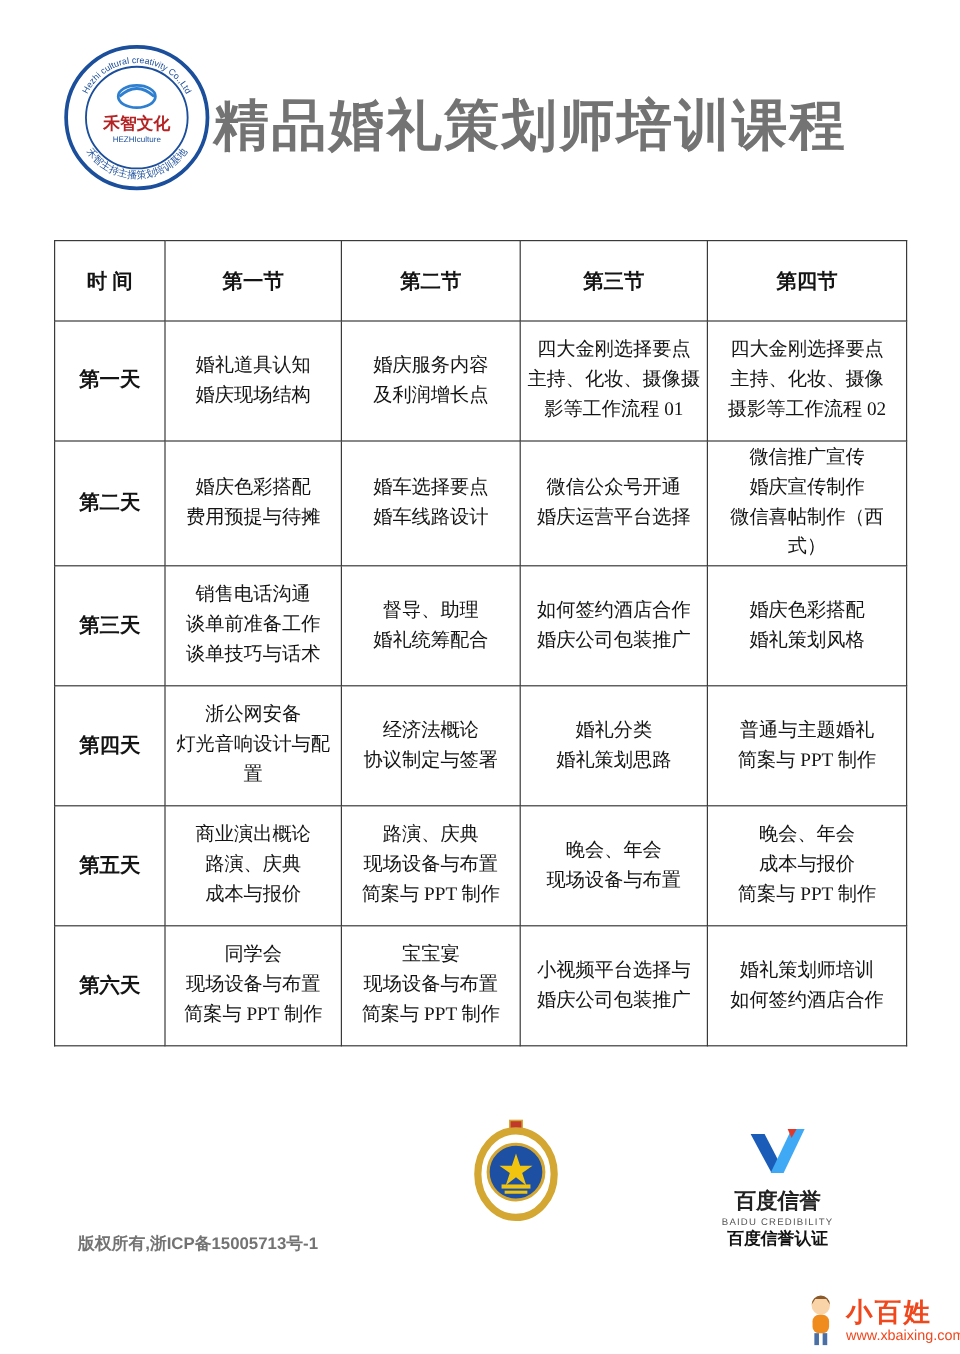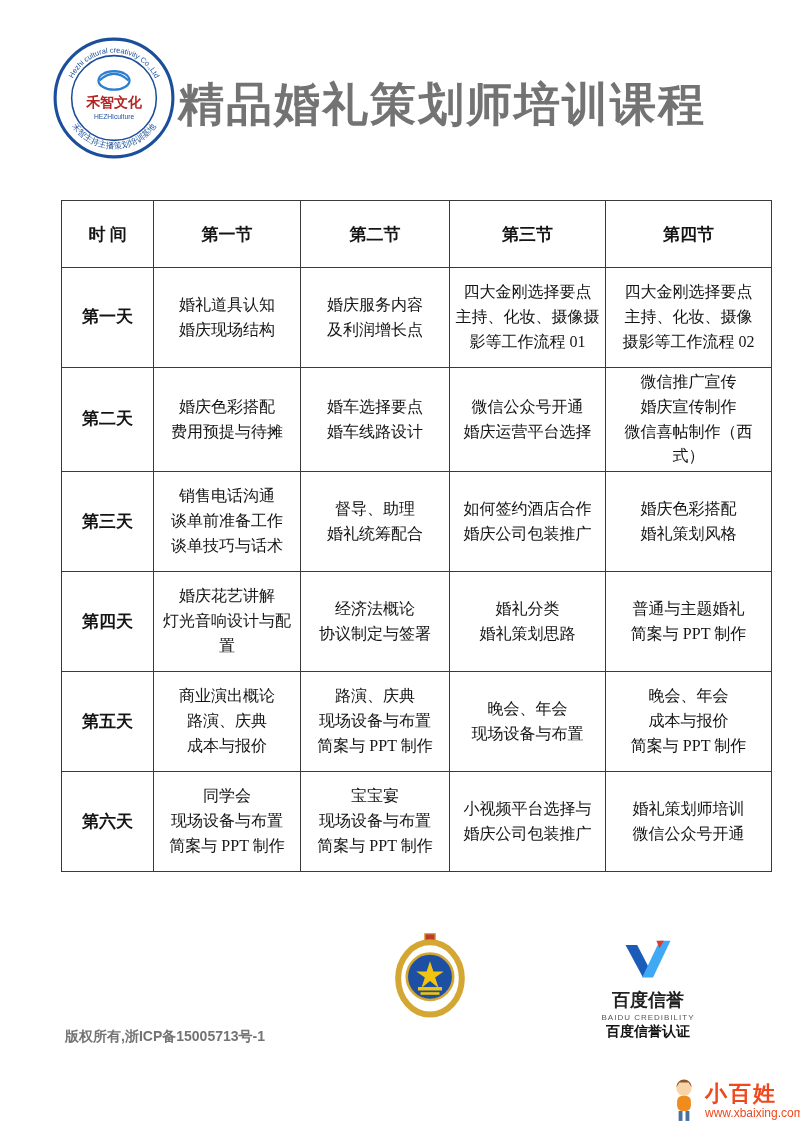--- a/index.html
+++ b/index.html
@@ -15,21 +15,21 @@
   .brand-logo svg { width:100%; height:100%; }
 
   .page-title {
     position:absolute; left:178px; top:74px; width:584px;
     font-size:46px; font-weight:900; letter-spacing:2px;
     color:#737373; font-family:"DejaVu Sans", sans-serif;
   }
 
   
   table.schedule {
-    position:absolute; left:61px; top:200px; width:710px;
+    position:absolute; left:45px; top:200px; width:710px;
     border-collapse:collapse; table-layout:fixed;
     font-family:"Liberation Serif", serif;
   }
   .schedule th, .schedule td {
     border:1px solid #3a3a3a; text-align:center; vertical-align:middle;
     white-space:pre-line; padding:2px 4px; color:#141414;
   }
   .schedule thead th { height:62px; font-size:17px; font-weight:bold; }
   .schedule tbody td { height:95px; font-size:16px; line-height:1.55; }
   .schedule td.day-cell { font-weight:bold; font-size:17px; }
@@ -134,21 +134,21 @@
 谈单技巧与话术</td>
       <td>督导、助理
 婚礼统筹配合</td>
       <td>如何签约酒店合作
 婚庆公司包装推广</td>
       <td>婚庆色彩搭配
 婚礼策划风格</td>
     </tr>
     <tr>
       <td class="day-cell">第四天</td>
-      <td>婚庆花艺讲解
+      <td>浙公网安备
 灯光音响设计与配置</td>
       <td>经济法概论
 协议制定与签署</td>
       <td>婚礼分类
 婚礼策划思路</td>
       <td>普通与主题婚礼
 简案与 PPT 制作</td>
     </tr>
     <tr>
       <td class="day-cell">第五天</td>
@@ -168,21 +168,21 @@
       <td class="day-cell">第六天</td>
       <td>同学会
 现场设备与布置
 简案与 PPT 制作</td>
       <td>宝宝宴
 现场设备与布置
 简案与 PPT 制作</td>
       <td>小视频平台选择与
 婚庆公司包装推广</td>
       <td>婚礼策划师培训
-微信公众号开通</td>
+如何签约酒店合作</td>
     </tr>
   </tbody>
 </table>
 
 <div class="f-left">
 
   <div class="copyright">版权所有,浙ICP备15005713号-1</div>
 </div>
 
 <div class="f-center">

